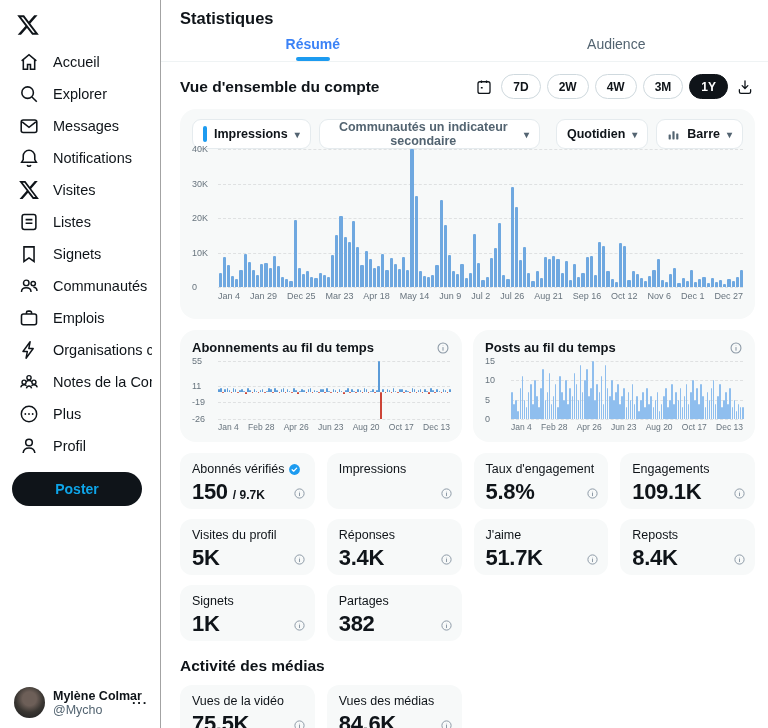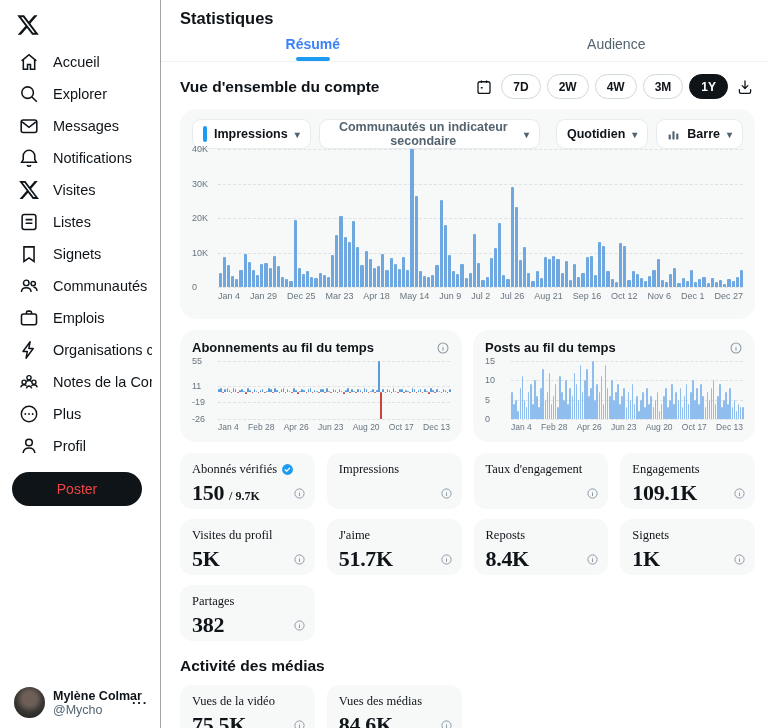--- a/index.html
+++ b/index.html
@@ -7,21 +7,21 @@
     font-family:"Liberation Sans", sans-serif; color:#0f1419; }
   .app { display:flex; width:768px; height:728px; }
 
   
   aside { width:161px; flex:0 0 161px; border-right:1px solid #a3a3a3; position:relative; padding:6px 0 0 0; }
   .logo-btn { width:34px; height:34px; margin:2px 0 4px 11px; display:flex; align-items:center; justify-content:center; border-radius:50%; cursor:pointer; }
   .nav-item { display:flex; align-items:center; gap:13px; padding:5px 8px 5px 18px; cursor:pointer; }
   .nav-item svg { flex:0 0 22px; }
   .nav-label { font-size:14.5px; white-space:nowrap; overflow:hidden; }
   .post-btn { display:block; margin:10px 0 0 12px; width:130px; height:34px; border:none; border-radius:17px;
-    background:#0f1419; color:#ef4444; font-family:inherit; font-size:14px; font-weight:normal; cursor:pointer; }
+    background:#0f1419; color:#0ea5e9; font-family:inherit; font-size:14px; font-weight:bold; cursor:pointer; }
   .user-chip { position:absolute; left:10px; right:6px; bottom:6px; display:flex; align-items:center; gap:8px; padding:4px; border-radius:17px; cursor:pointer; }
   .avatar { width:31px; height:31px; border-radius:50%; flex:0 0 31px;
     background:radial-gradient(circle at 50% 38%, #6d5f58 0 28%, #3a3632 55%, #191b1e 100%); }
   .user-meta { flex:1; min-width:0; }
   .user-name { display:flex; align-items:center; gap:2px; font-size:12.5px; font-weight:bold; white-space:nowrap; }
   .user-handle { font-size:12.5px; color:#536471; }
   .dots { color:#0f1419; font-weight:bold; letter-spacing:1px; font-size:13px; padding:0 2px; }
 
   
   main { flex:1; padding:0; min-width:0; }
@@ -64,21 +64,21 @@
   .mini-row { display:grid; grid-template-columns:1fr 1fr; gap:11px; margin-top:11px; }
   .mini-card { background:#f7f9f9; border-radius:16px; padding:10px 12px; height:112px; }
   .mini-head { display:flex; align-items:center; justify-content:space-between; }
   .mini-title { font-size:13px; font-weight:bold; }
   .mini-card .chart-area { height:58px; margin-top:6px; }
   .mini-card .bar-col { padding:0 0.25px; }
   .mini-card .bar { left:0.25px; right:0.25px; }
   .mini-card .xlabels { font-size:8.5px; padding-top:3px; }
 
   .stats-grid { display:grid; grid-template-columns:repeat(4,1fr); gap:10px 12px; margin-top:11px; }
-  .stat-card { position:relative; background:#f7f9f9; border-radius:12px; padding:9px 12px; height:56px;font-family:Liberation Serif, serif; }
+  .stat-card { position:relative; background:#f7f9f9; border-radius:12px; padding:9px 12px; height:56px; }
   .stat-label-row { display:flex; align-items:center; gap:4px; }
   .stat-label { font-size:12.5px; color:#0f1419; }
   .stat-value-row { display:flex; align-items:baseline; gap:5px; margin-top:3px; }
   .stat-value { font-size:22px; font-weight:800; letter-spacing:-0.3px; }
   .stat-suffix { font-size:12px; font-weight:bold; }
   .card-info { position:absolute; right:9px; bottom:9px; }
   .media-title { font-size:15.5px; font-weight:bold; margin-top:16px; }
   .media-grid { margin-top:10px; }
 </style>
 </head>
@@ -1461,20 +1461,23 @@
             <svg class="card-info" width="13" height="13" viewBox="0 0 24 24" fill="none" stroke="#8b98a5" stroke-width="1.8">
               <circle cx="12" cy="12" r="8.5"></circle>
               <path d="M12 11v5" stroke-linecap="round"></path>
               <circle cx="12" cy="7.8" r="0.6" fill="#8b98a5" stroke="none"></circle>
             </svg>
           </div>
           <div class="stat-card">
             <div class="stat-label-row">
               <span class="stat-label">Taux d'engagement</span>
             </div>
+            <div class="stat-value-row">
+              <span class="stat-value">5.8%</span>
+            </div>
             <svg class="card-info" width="13" height="13" viewBox="0 0 24 24" fill="none" stroke="#8b98a5" stroke-width="1.8">
               <circle cx="12" cy="12" r="8.5"></circle>
               <path d="M12 11v5" stroke-linecap="round"></path>
               <circle cx="12" cy="7.8" r="0.6" fill="#8b98a5" stroke="none"></circle>
             </svg>
           </div>
           <div class="stat-card">
             <div class="stat-label-row">
               <span class="stat-label">Engagements</span>
             </div>
@@ -1495,20 +1498,33 @@
               <span class="stat-value">5K</span>
             </div>
             <svg class="card-info" width="13" height="13" viewBox="0 0 24 24" fill="none" stroke="#8b98a5" stroke-width="1.8">
               <circle cx="12" cy="12" r="8.5"></circle>
               <path d="M12 11v5" stroke-linecap="round"></path>
               <circle cx="12" cy="7.8" r="0.6" fill="#8b98a5" stroke="none"></circle>
             </svg>
           </div>
           <div class="stat-card">
             <div class="stat-label-row">
+              <span class="stat-label">Réponses</span>
+            </div>
+            <div class="stat-value-row">
+              <span class="stat-value">3.4K</span>
+            </div>
+            <svg class="card-info" width="13" height="13" viewBox="0 0 24 24" fill="none" stroke="#8b98a5" stroke-width="1.8">
+              <circle cx="12" cy="12" r="8.5"></circle>
+              <path d="M12 11v5" stroke-linecap="round"></path>
+              <circle cx="12" cy="7.8" r="0.6" fill="#8b98a5" stroke="none"></circle>
+            </svg>
+          </div>
+          <div class="stat-card">
+            <div class="stat-label-row">
               <span class="stat-label">J'aime</span>
             </div>
             <div class="stat-value-row">
               <span class="stat-value">51.7K</span>
             </div>
             <svg class="card-info" width="13" height="13" viewBox="0 0 24 24" fill="none" stroke="#8b98a5" stroke-width="1.8">
               <circle cx="12" cy="12" r="8.5"></circle>
               <path d="M12 11v5" stroke-linecap="round"></path>
               <circle cx="12" cy="7.8" r="0.6" fill="#8b98a5" stroke="none"></circle>
             </svg>

